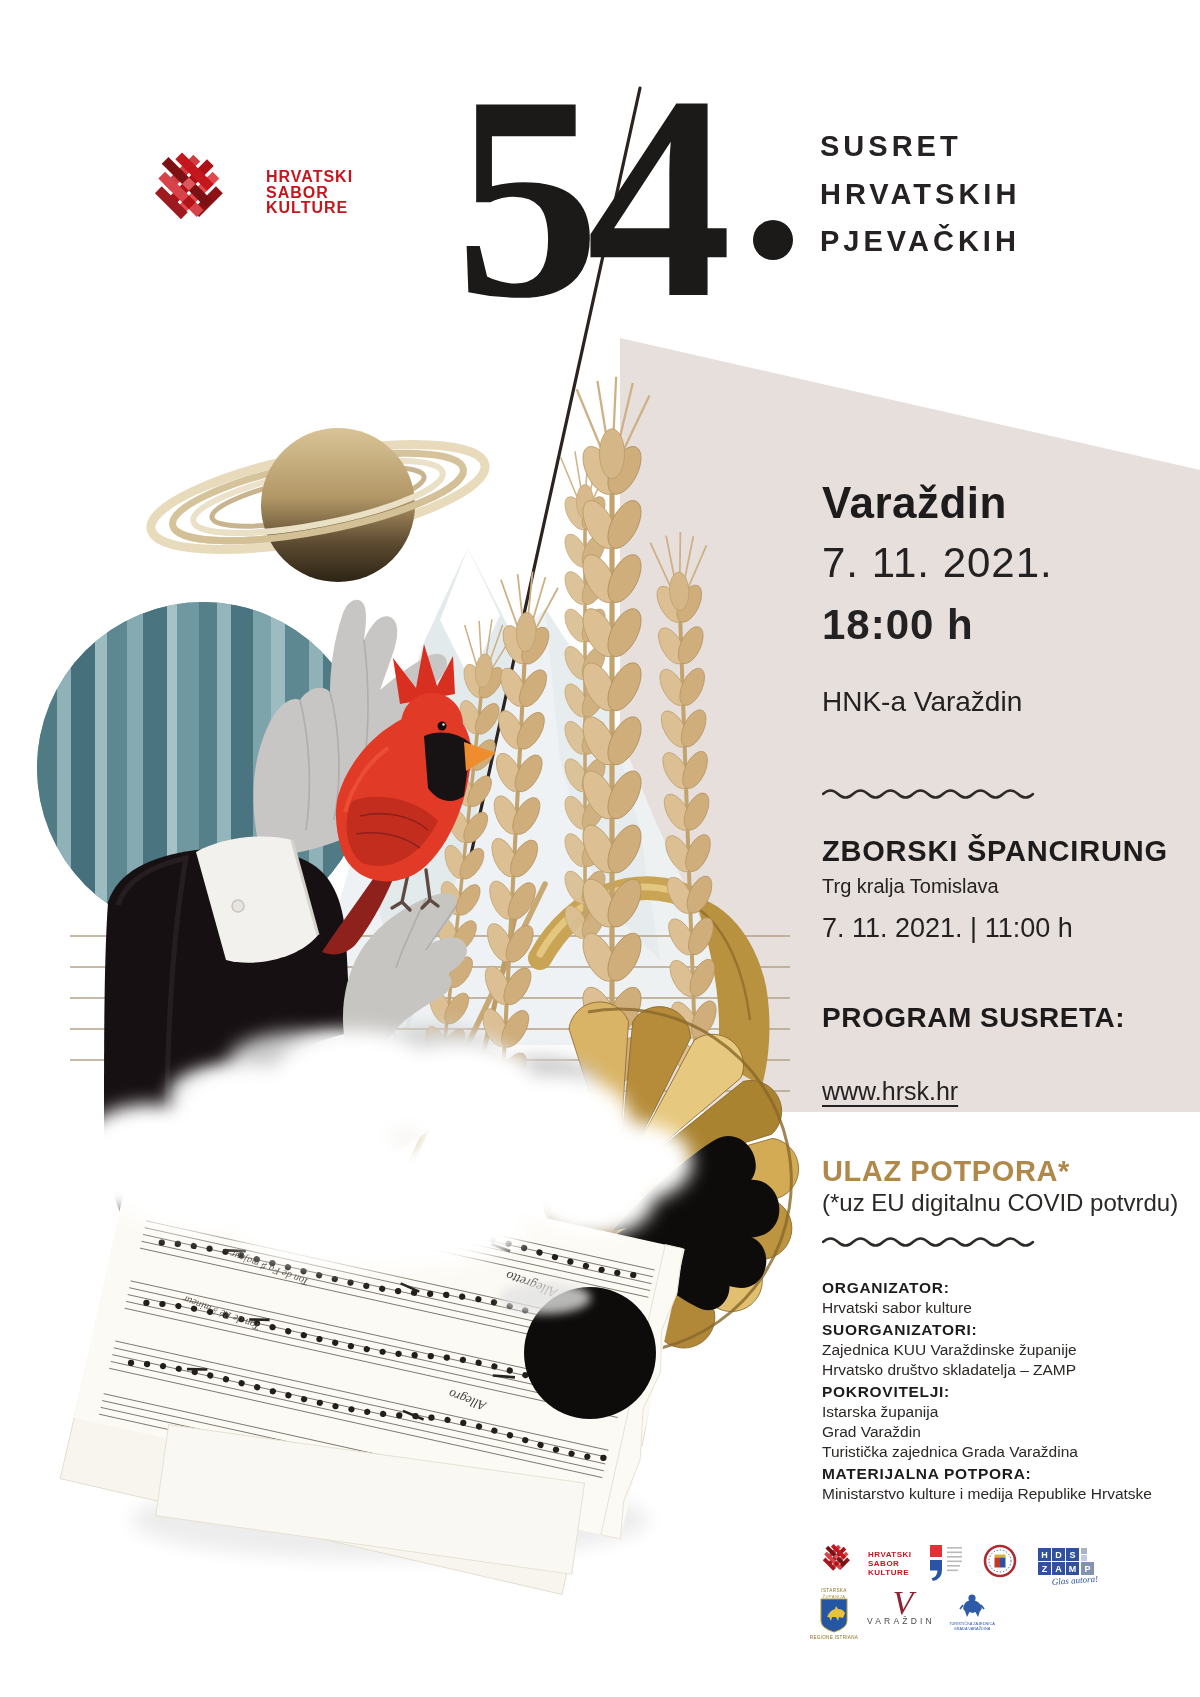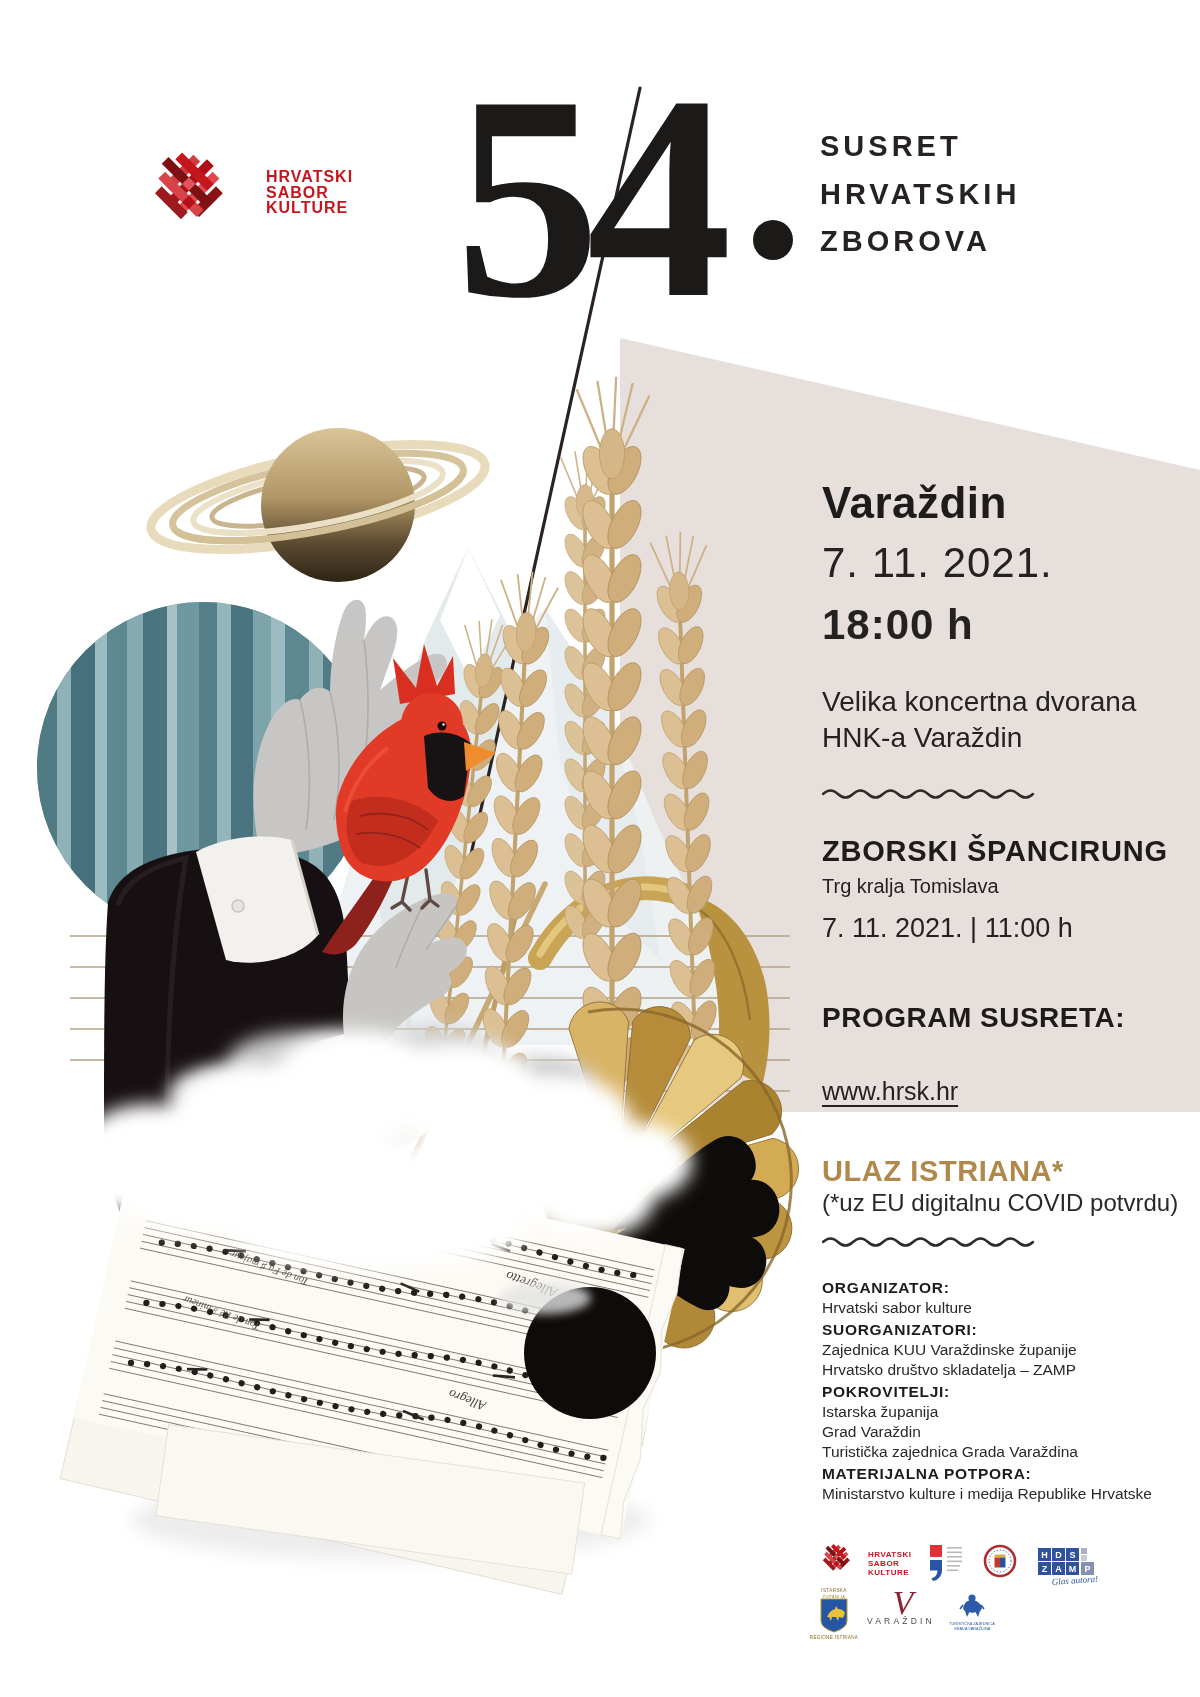--- a/index.html
+++ b/index.html
@@ -405,43 +405,42 @@
     <div>SABOR</div>
     <div>KULTURE</div>
   </div>
 
   <div class="abs headline-number">54</div>
   <div class="abs headline-dot">.</div>
 
   <div class="abs headline-title">
     <div>SUSRET</div>
     <div>HRVATSKIH</div>
-    <div>ZBOROVA</div>
+    <div>PJEVAČKIH</div>
   </div>
 
   <div class="abs rc city">Varaždin</div>
   <div class="abs rc date1">7. 11. 2021.</div>
   <div class="abs rc time1">18:00 h</div>
   <div class="abs rc venue">
-    <div>Velika koncertna dvorana</div>
     <div>HNK-a Varaždin</div>
   </div>
 
   <svg class="abs rc" style="top:786px;" width="214" height="16" viewBox="0 0 214 16">
     <path d="M1,8 Q8.5,1 16,8 T31,8 T46,8 T61,8 T76,8 T91,8 T106,8 T121,8 T136,8 T151,8 T166,8 T181,8 T196,8 T211,8" fill="none" stroke="#2e2a27" stroke-width="2.4" stroke-linecap="round"></path>
   </svg>
 
   <div class="abs rc sidetitle">ZBORSKI ŠPANCIRUNG</div>
   <div class="abs rc sideloc">Trg kralja Tomislava</div>
   <div class="abs rc sidedt">7. 11. 2021. | 11:00 h</div>
 
   <div class="abs rc program-label">PROGRAM SUSRETA:</div>
   <div class="abs rc program-url">www.hrsk.hr</div>
 
-  <div class="abs rc ulaz">ULAZ ISTRIANA*</div>
+  <div class="abs rc ulaz">ULAZ POTPORA*</div>
   <div class="abs rc covid">(*uz EU digitalnu COVID potvrdu)</div>
 
   <svg class="abs rc" style="top:1234px;" width="214" height="16" viewBox="0 0 214 16">
     <path d="M1,8 Q8.5,1 16,8 T31,8 T46,8 T61,8 T76,8 T91,8 T106,8 T121,8 T136,8 T151,8 T166,8 T181,8 T196,8 T211,8" fill="none" stroke="#2e2a27" stroke-width="2.4" stroke-linecap="round"></path>
   </svg>
 
   <div class="abs rc credits">
     <div class="cr-label">ORGANIZATOR:</div>
     <div class="cr-item">Hrvatski sabor kulture</div>
     <div class="cr-label">SUORGANIZATORI:</div>

